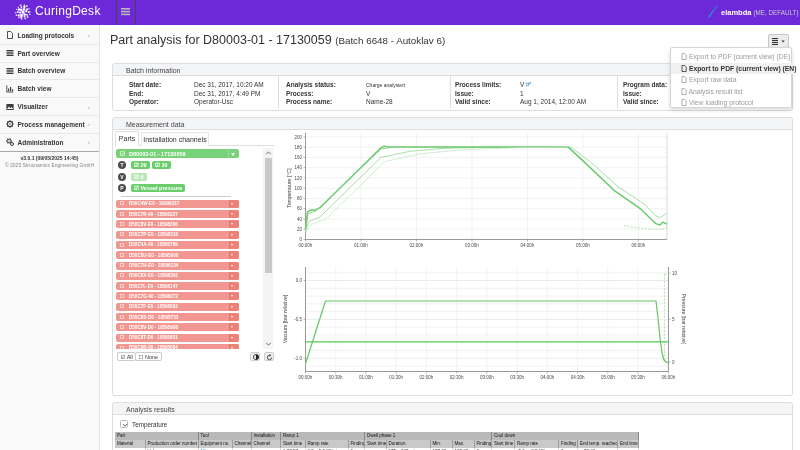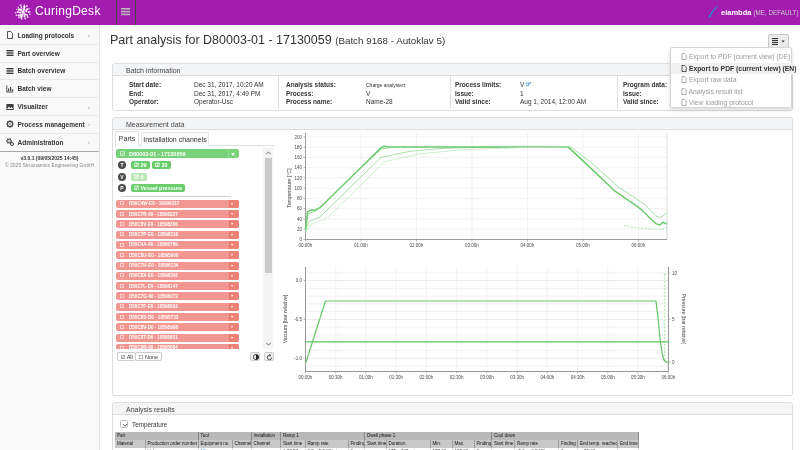--- a/index.html
+++ b/index.html
@@ -1,18 +1,18 @@
 <!DOCTYPE html>
 <html><head><meta charset="utf-8">
 <style>
 *{margin:0;padding:0;box-sizing:border-box;}
 html,body{width:800px;height:450px;overflow:hidden;background:#fff;
  font-family:"Liberation Sans",sans-serif;}
 .abs{position:absolute;}
-#navbar{position:absolute;left:0;top:0;width:800px;height:25px;background:#a21caf;}
+#navbar{position:absolute;left:0;top:0;width:800px;height:25px;background:#6d28d9;}
 #sidebar{position:absolute;left:0;top:25px;width:100px;height:425px;background:#f9f9f9;border-right:1px solid #e2e2e2;}
 .sbitem{position:relative;height:17.8px;border-bottom:1px solid #e8e8e8;color:#333;font-size:6.5px;font-weight:700;display:flex;align-items:center;padding-left:6px;}
 .sbitem .lbl{margin-left:3.5px;}
 .sbitem .chev{position:absolute;right:9px;top:50%;transform:translateY(-50%);color:#999;font-size:6px;font-weight:400;}
 .panel{position:absolute;left:112px;width:681px;background:#fff;border:1px solid #ddd;border-radius:3px;}
 .phead{background:#f4f5f7;border-bottom:1px solid #ddd;border-radius:3px 3px 0 0;color:#444;font-size:7px;padding:3px 0 3px 13px;height:12px;}
 svg text{font-family:"Liberation Sans",sans-serif;}
 </style></head><body>
 
 <div id="navbar">
@@ -131,21 +131,21 @@
         <line x1="1.00" y1="3.00" x2="0.10" y2="3.00" stroke="#3d3d3d" stroke-width="0.9"></line>
         <line x1="2.00" y1="1.27" x2="1.55" y2="0.49" stroke="#3d3d3d" stroke-width="0.9"></line>
         <line x1="4.00" y1="1.27" x2="4.45" y2="0.49" stroke="#3d3d3d" stroke-width="0.9"></line>
       </svg>
       <span class="lbl">Administration</span>
       <span class="chev">‹</span>
     </div>
 <div style="text-align:center;color:#333;font-size:5px;font-weight:700;margin-top:3px;">v3.0.1 (09/05/2025 14:45)</div>
 <div style="text-align:center;color:#888;font-size:5px;margin-top:1.5px;">© 2025 Strucnamics Engineering GmbH</div>
 </div>
-<div class="abs" style="left:110px;top:33px;color:#333;font-size:12.5px;">Part analysis for D80003-01 - 17130059 <span style="font-size:9.8px;">(Batch 9168 - Autoklav 5)</span></div>
+<div class="abs" style="left:110px;top:33px;color:#333;font-size:12.5px;">Part analysis for D80003-01 - 17130059 <span style="font-size:9.8px;">(Batch 6648 - Autoklav 6)</span></div>
 <div class="abs" style="left:768px;top:34px;width:21px;height:14px;background:#ececec;border:1px solid #c8c8c8;border-radius:2px;"></div>
 <svg class="abs" style="left:772px;top:38px" width="14" height="7">
     <rect x="0" y="0" width="6" height="1.1" fill="#333"></rect>
     <rect x="0" y="2" width="6" height="1.1" fill="#333"></rect>
     <rect x="0" y="4" width="6" height="1.1" fill="#333"></rect>
     <rect x="0" y="6" width="6" height="1.1" fill="#333"></rect>
     <path d="M9.5 2.6 L12.7 2.6 L11.1 4.6 Z" fill="#333"></path>
   </svg>
 <div class="panel" style="top:63px;height:48px;">
     <div class="phead">Batch information</div>

